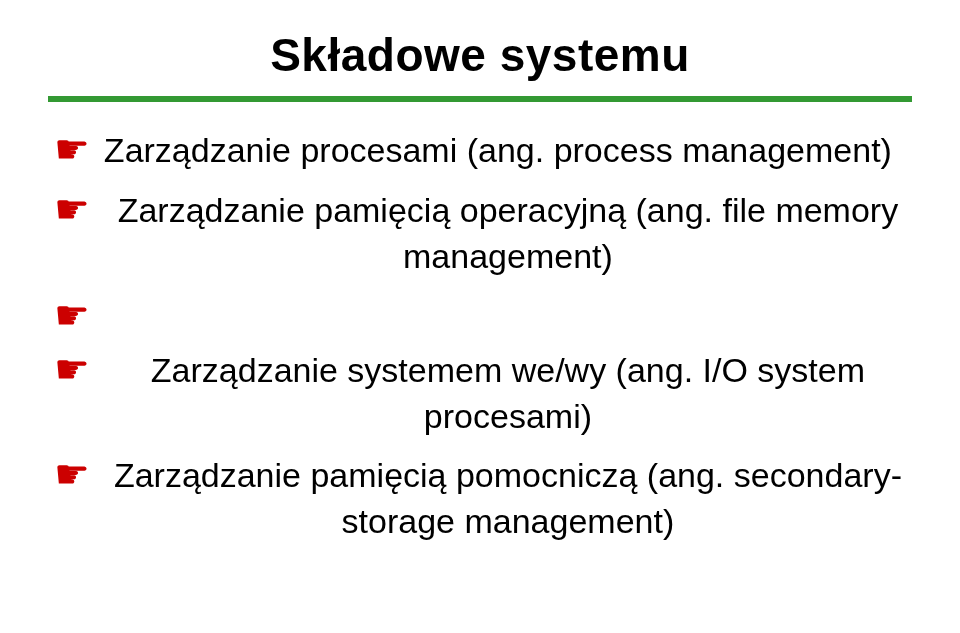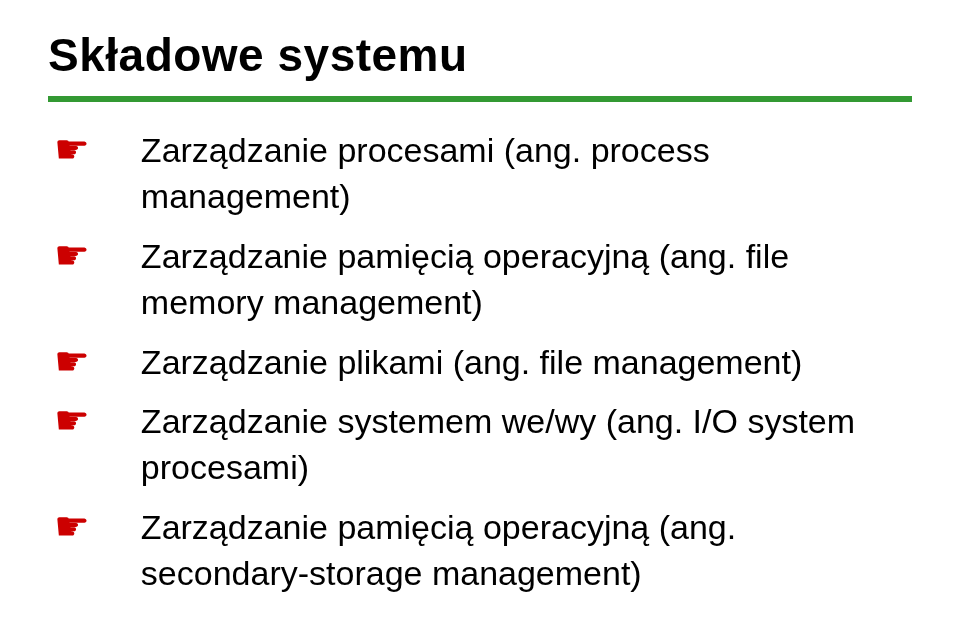--- a/index.html
+++ b/index.html
@@ -10,20 +10,21 @@
     background: #fff;
     font-family: Verdana, Geneva, sans-serif;
     color: #000;
   }
   .slide {
     box-sizing: border-box;
     width: 960px;
     height: 633px;
     padding: 28px 48px 40px 48px;
     position: relative;
+    text-align: center;
   }
   .title {
     font-family: Arial, Helvetica, sans-serif;
     font-weight: 900;
     font-size: 46px;
     letter-spacing: 0.5px;
     margin: 0 0 14px 0;
     color: #000;
   }
   .rule {
@@ -49,45 +50,43 @@
     margin-right: 14px;
     flex: 0 0 auto;
     font-family: "Segoe UI Symbol", "Arial Unicode MS", sans-serif;
     position: relative;
     top: 1px;
   }
   .bullet-text {
     font-size: 34px;
     line-height: 1.35;
     color: #000;
-    margin-left: 37px;
   }
 </style>
 </head>
 <body>
 
 <div class="slide">
   <h1 class="title">Składowe systemu</h1>
   <div class="rule"></div>
 
   <ul class="bullets">
     <li>
       <span class="bullet-icon">☛</span>
       <span class="bullet-text">Zarządzanie procesami (ang. process management)</span>
     </li>
     <li>
       <span class="bullet-icon">☛</span>
       <span class="bullet-text">Zarządzanie pamięcią operacyjną (ang. file memory management)</span>
     </li>
     <li>
       <span class="bullet-icon">☛</span>
-      <span class="bullet-text">Zarządzanie plikami (ang. file management)</span>
     </li>
     <li>
       <span class="bullet-icon">☛</span>
       <span class="bullet-text">Zarządzanie systemem we/wy (ang. I/O system procesami)</span>
     </li>
     <li>
       <span class="bullet-icon">☛</span>
-      <span class="bullet-text">Zarządzanie  pamięcią operacyjną (ang. secondary-storage management)</span>
+      <span class="bullet-text">Zarządzanie  pamięcią pomocniczą (ang. secondary-storage management)</span>
     </li>
   </ul>
 </div>
 
 </body></html>

